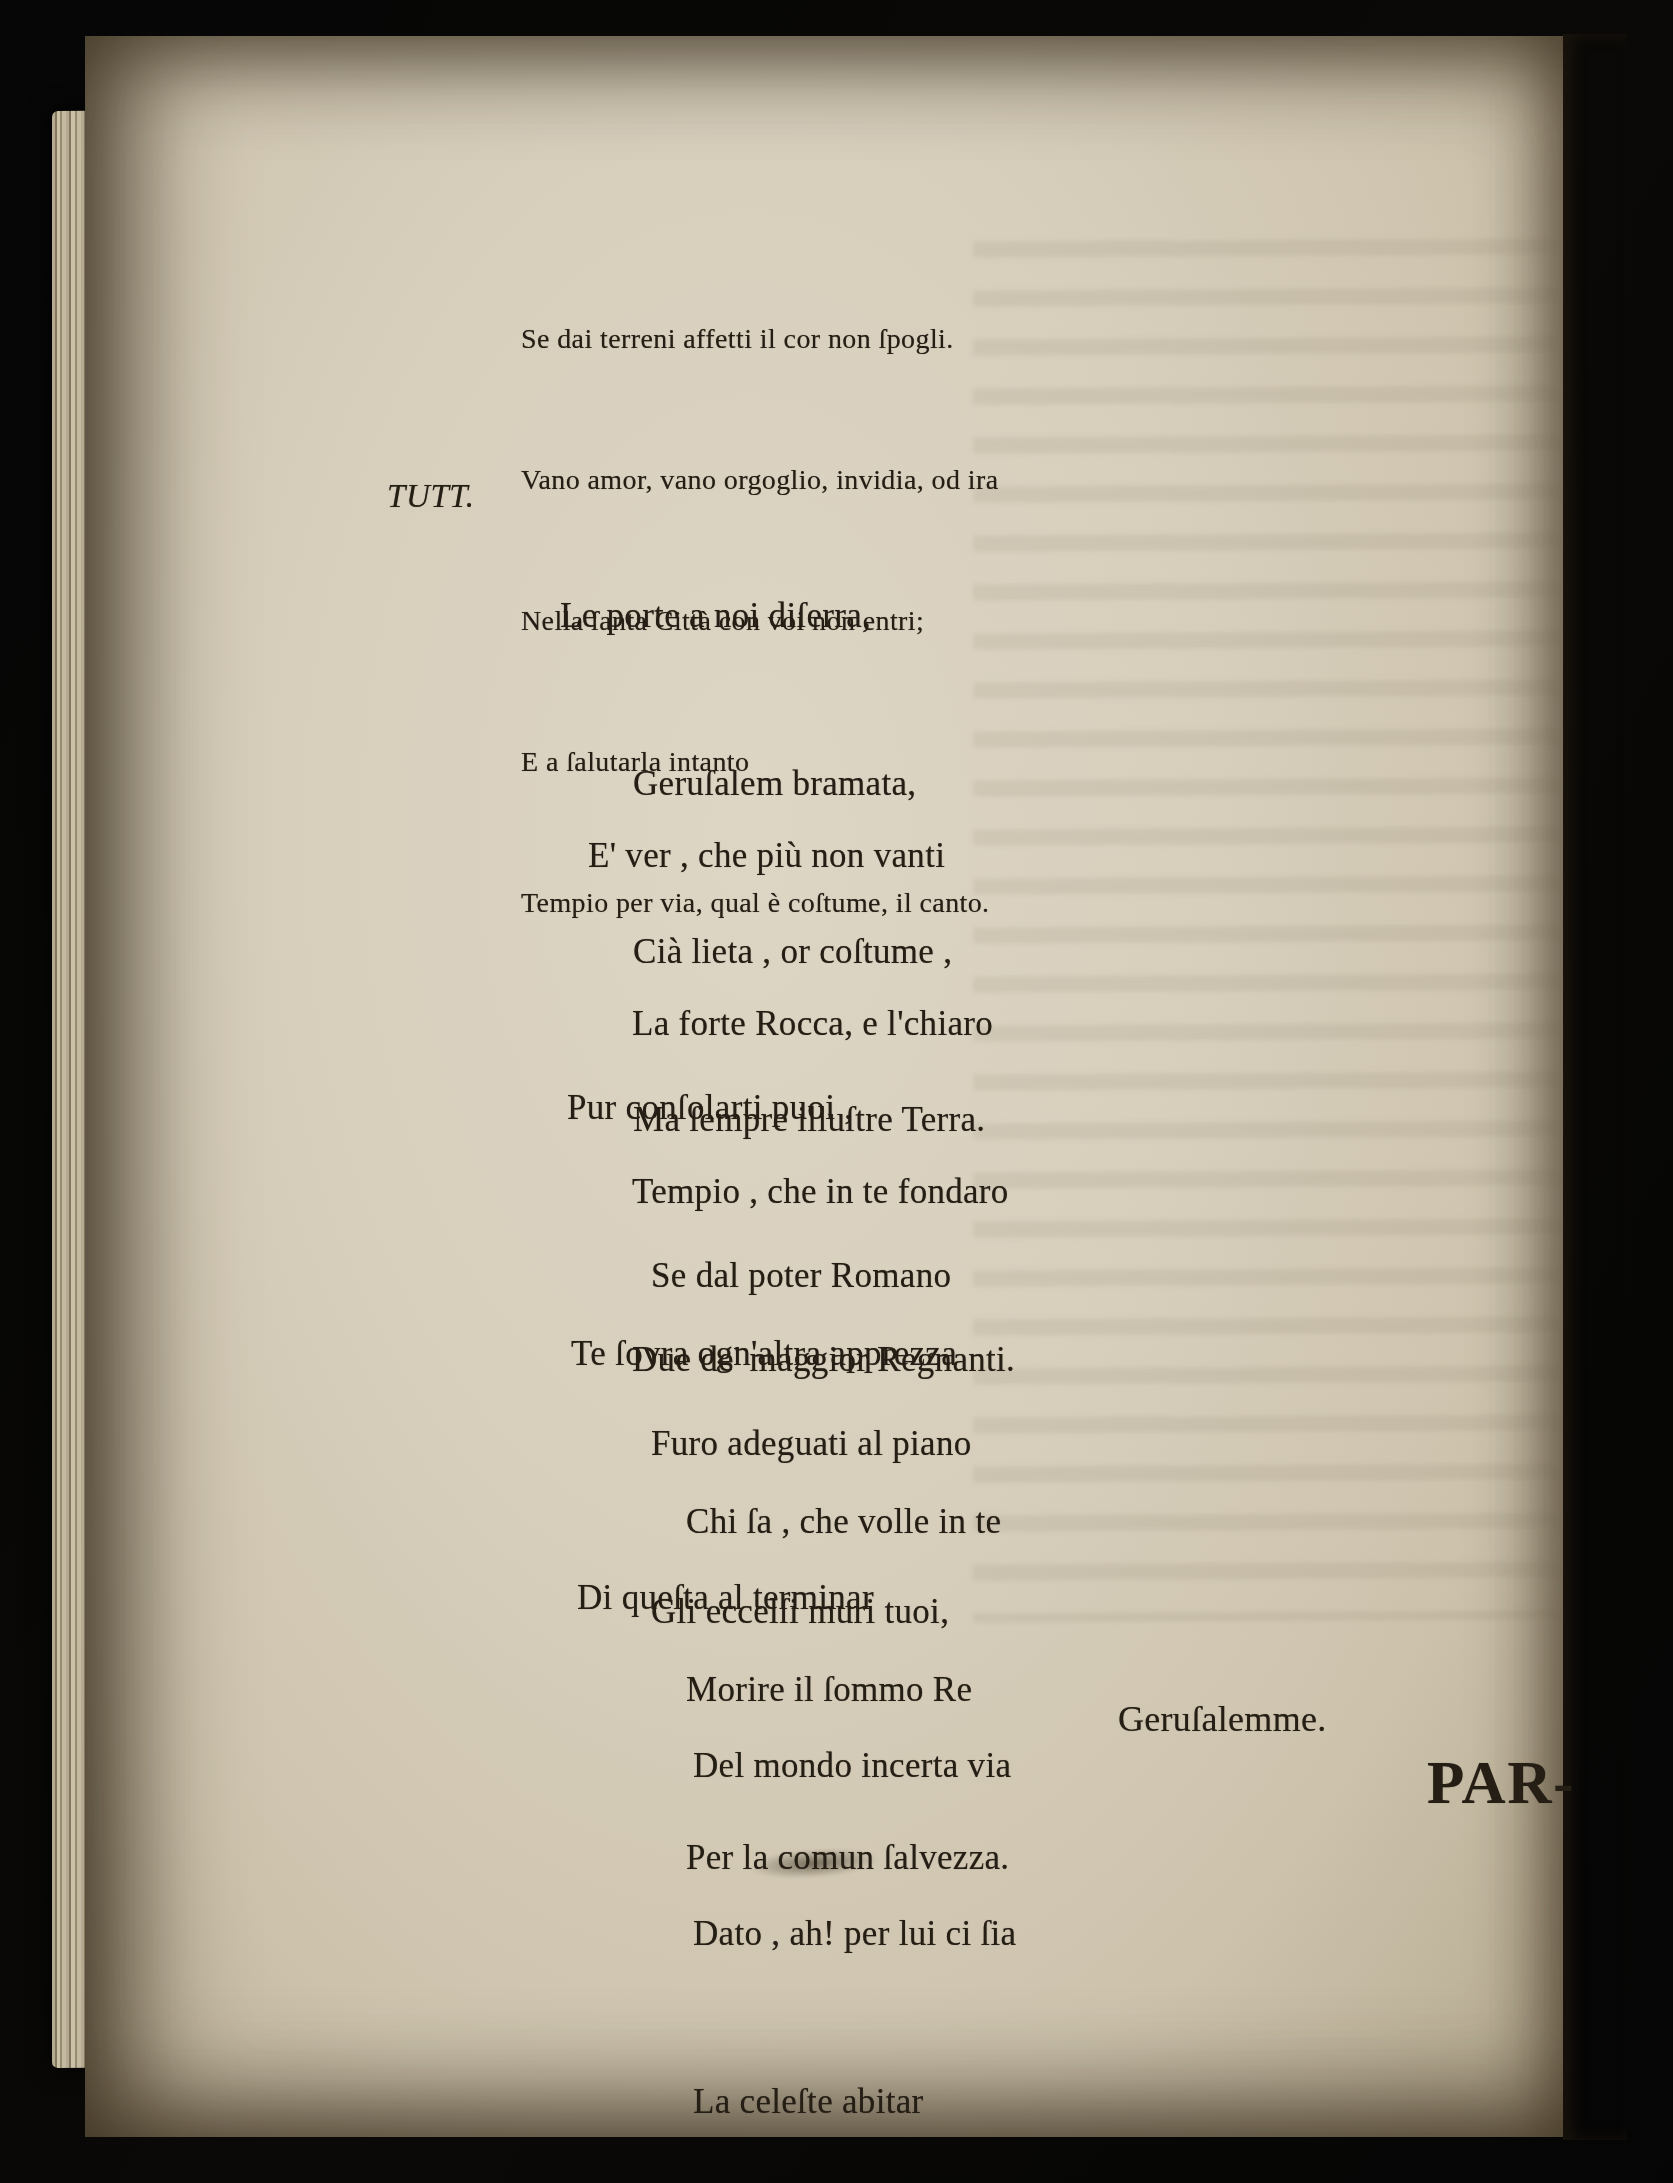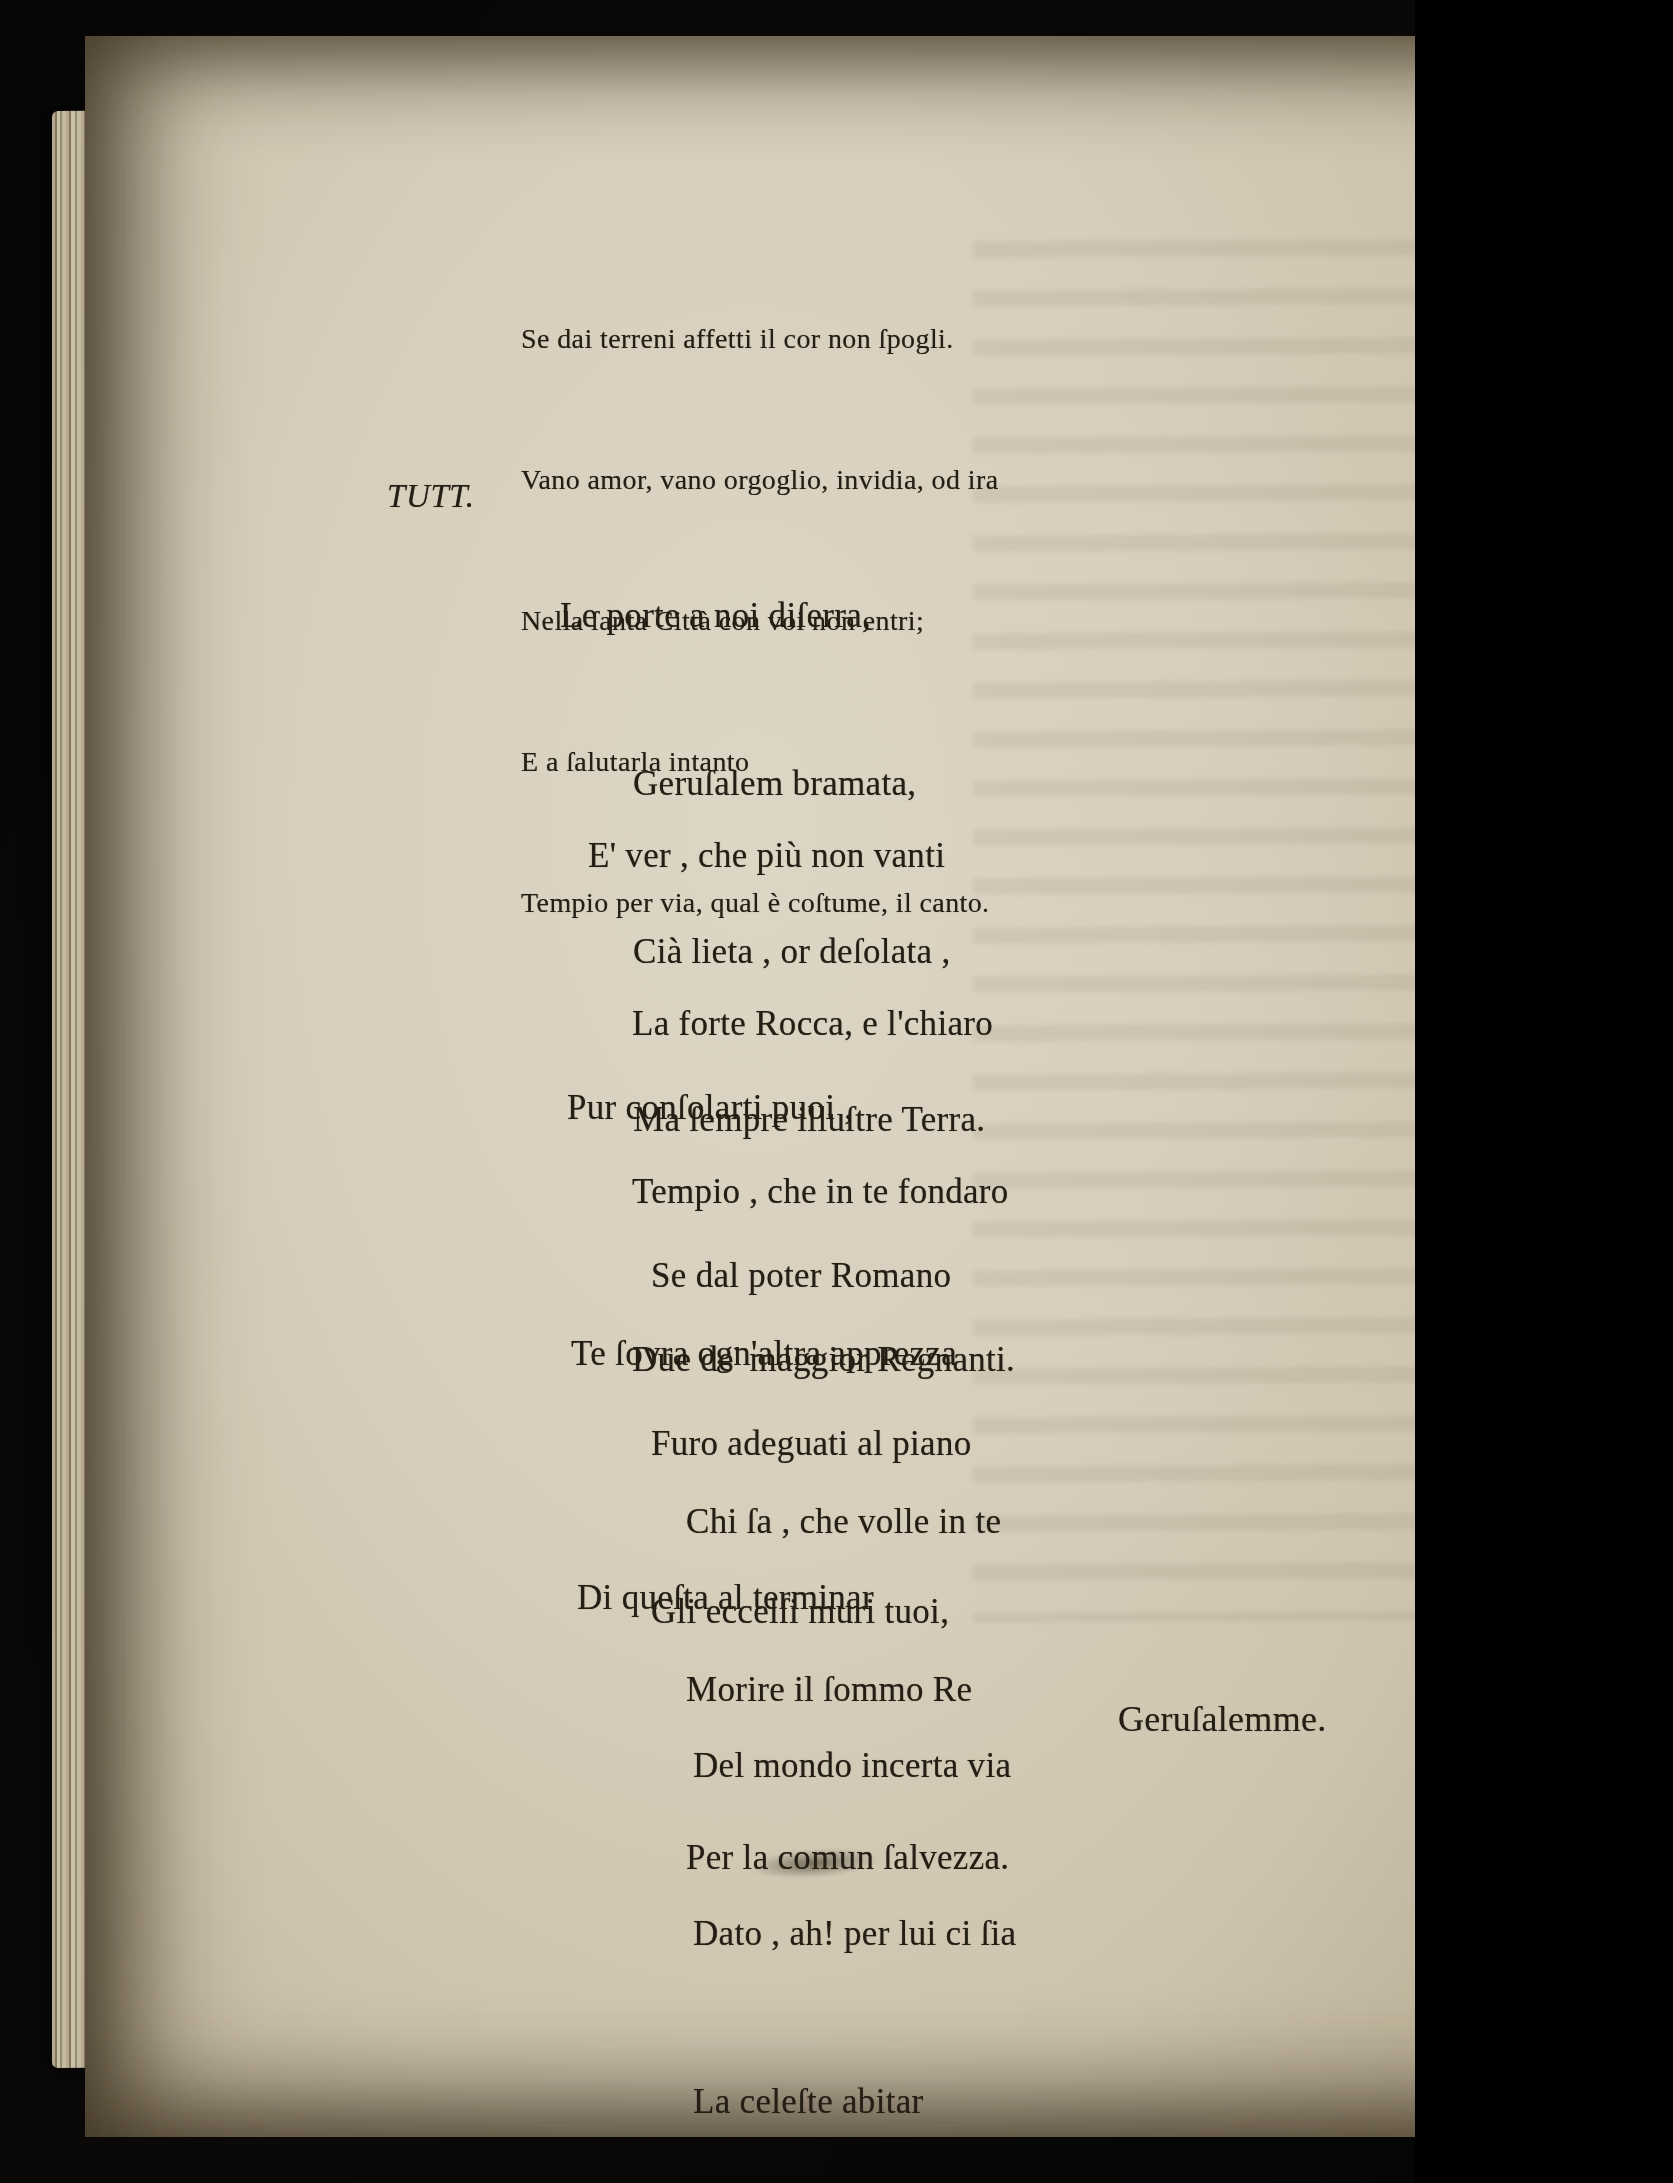--- a/index.html
+++ b/index.html
@@ -2,21 +2,21 @@
 <html style="font-size:9.6px"><head>
 <meta charset="utf-8">
 <style>
   html,body{
     margin:0;
     padding:0;
     background:#000;
   }
   .scan{
     position:relative;
-    width:1415px;
+    width:1673px;
     height:2183px;
     background:linear-gradient(120deg,#060606 0%,#0a0907 55%,#050505 100%);
     overflow:hidden;
     font-family:"Liberation Serif","DejaVu Serif",serif;
     color:#241e14;
   }
   
   .page-stack{
     position:absolute;
     left:52px;
@@ -167,21 +167,21 @@
     <div>Nella ſanta Città con voi non entri;</div>
     <div>E a ſalutarla intanto</div>
     <div>Tempio per via, qual è coſtume, il canto.</div>
   </div>
 
   <div class="speaker ink">TUTT.</div>
 
   <div class="stanza stanza-1 ink">
     <div>Le porte a noi diſerra,</div>
     <div class="ind">Geruſalem bramata,</div>
-    <div class="ind">Cià lieta , or deſolata ,</div>
+    <div class="ind">Cià lieta , or coſtume ,</div>
     <div class="ind">Ma ſempre illuſtre Terra.</div>
   </div>
 
   <div class="stanza stanza-2 ink">
     <div>E' ver , che più non vanti</div>
     <div class="ind">La forte Rocca, e l'chiaro</div>
     <div class="ind">Tempio , che in te fondaro</div>
     <div class="ind">Due de' maggior Regnanti.</div>
   </div>
 

